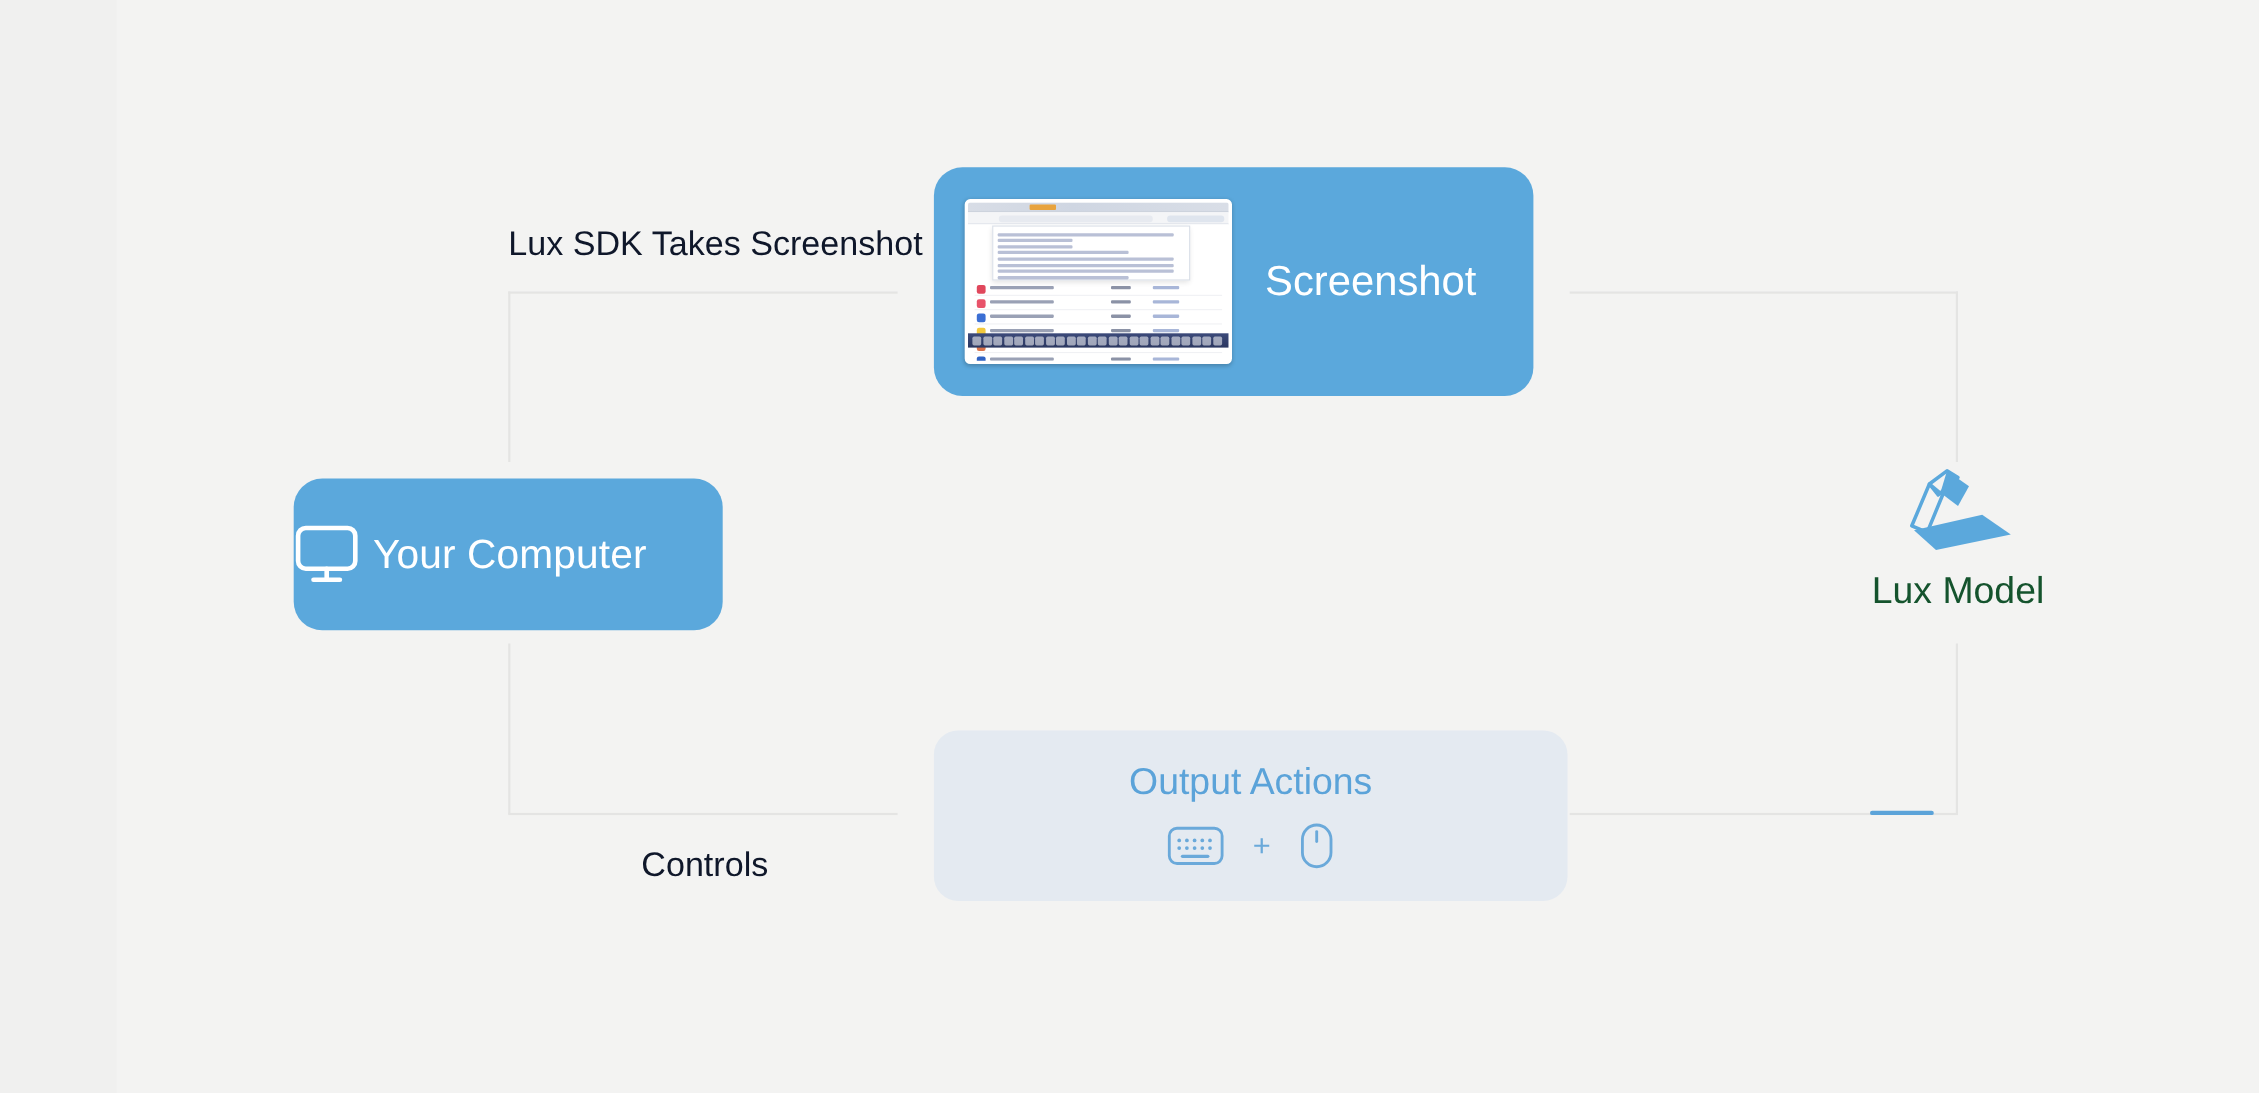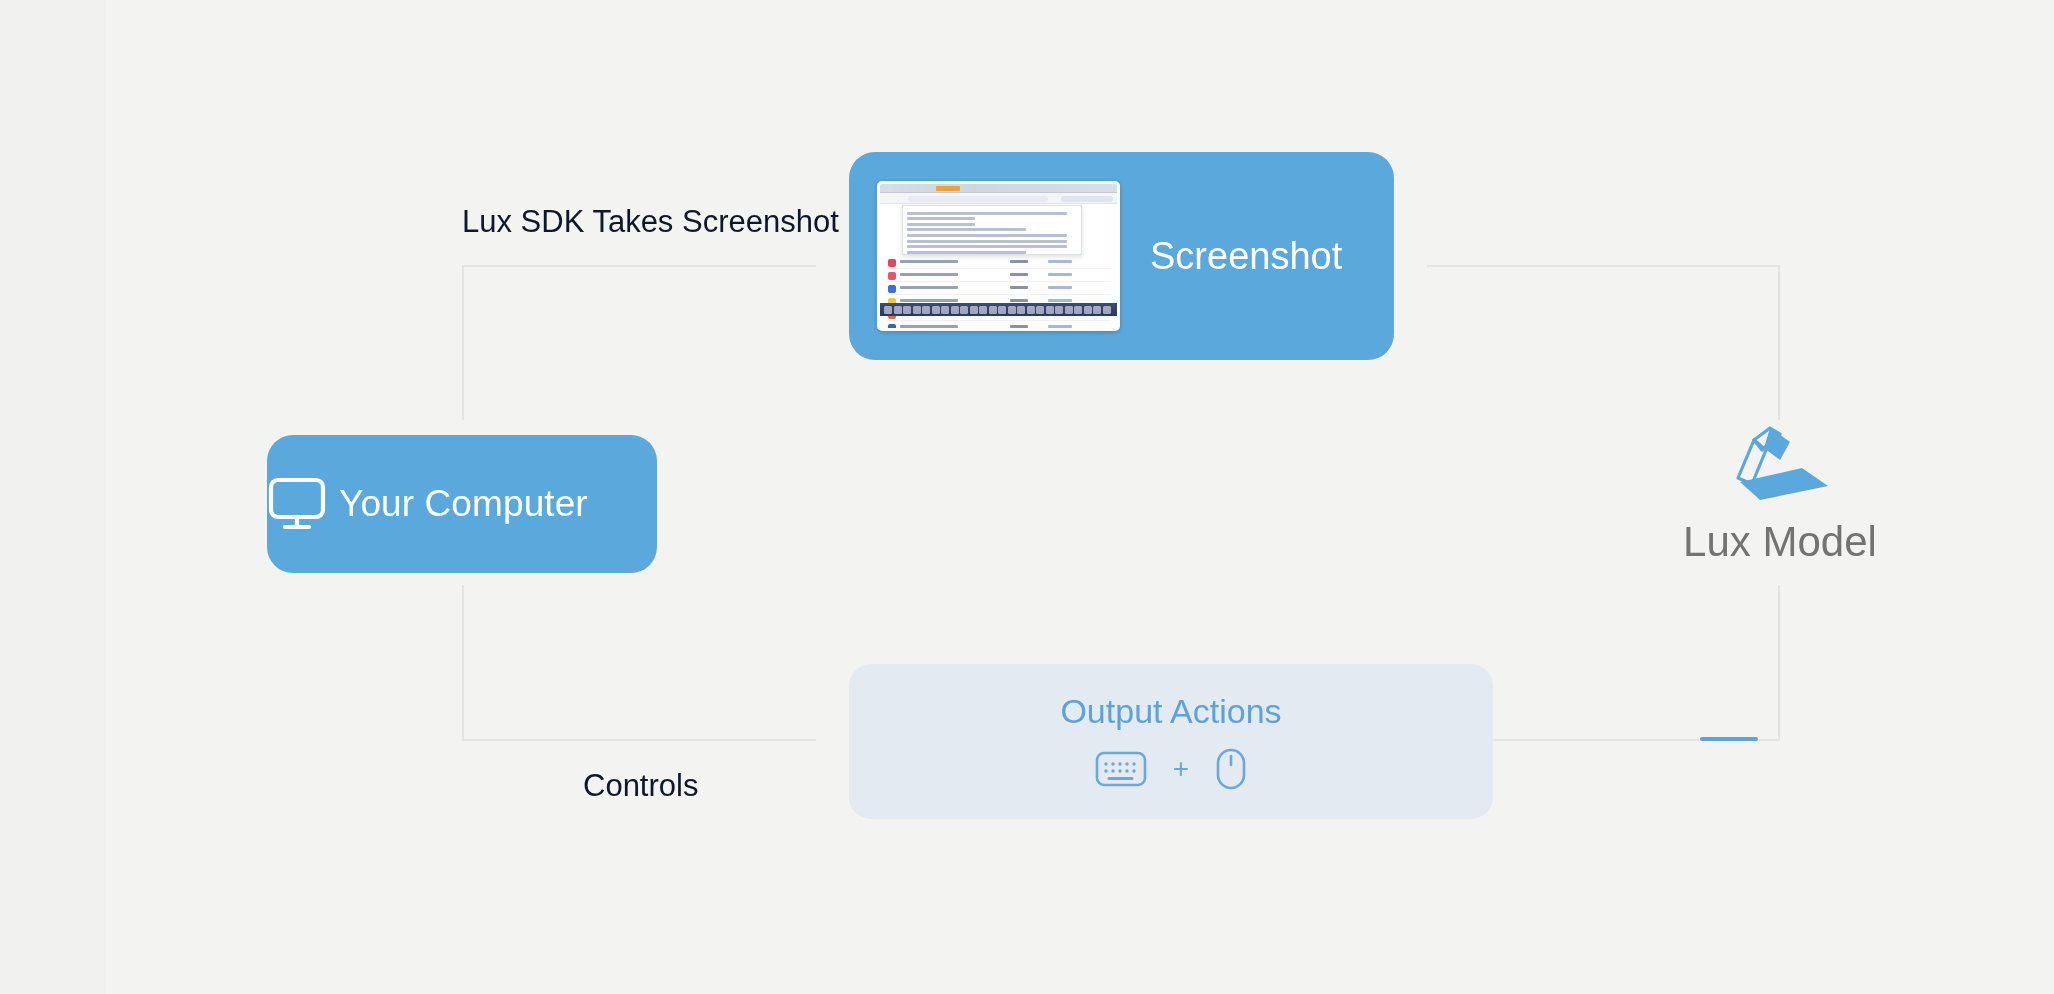--- a/index.html
+++ b/index.html
@@ -174,21 +174,21 @@
   }
   .thumb .dock i {
     display: block; width: 8px; height: 8px; border-radius: 1.5px;
     background: rgba(255,255,255,0.55);
   }
 
   
   #output-actions {
     left: 849px;
     top: 664px;
-    width: 644px;
+    width: 576px;
     height: 155px;
     background: #e4eaf1;
     border-radius: 22px;
     flex-direction: column;
     justify-content: center;
     gap: 16px;
   }
   #output-actions .label {
     color: #5ba3d9;
     font-size: 34px;
@@ -210,22 +210,22 @@
     left: 1690px;
     top: 420px;
     width: 180px;
     display: flex;
     flex-direction: column;
     align-items: center;
     gap: 10px;
   }
   #lux-model .lamp { width: 128px; height: 88px; }
   #lux-model .label {
-    color: #737373;
-    font-size: 42px;
+    color: #14532d;
+    font-size: 34px;
     font-weight: 400;
     white-space: nowrap;
   }
 
   
   .edge-label {
     position: absolute;
     color: #0f172a;
     font-size: 31px;
     font-weight: 400;

